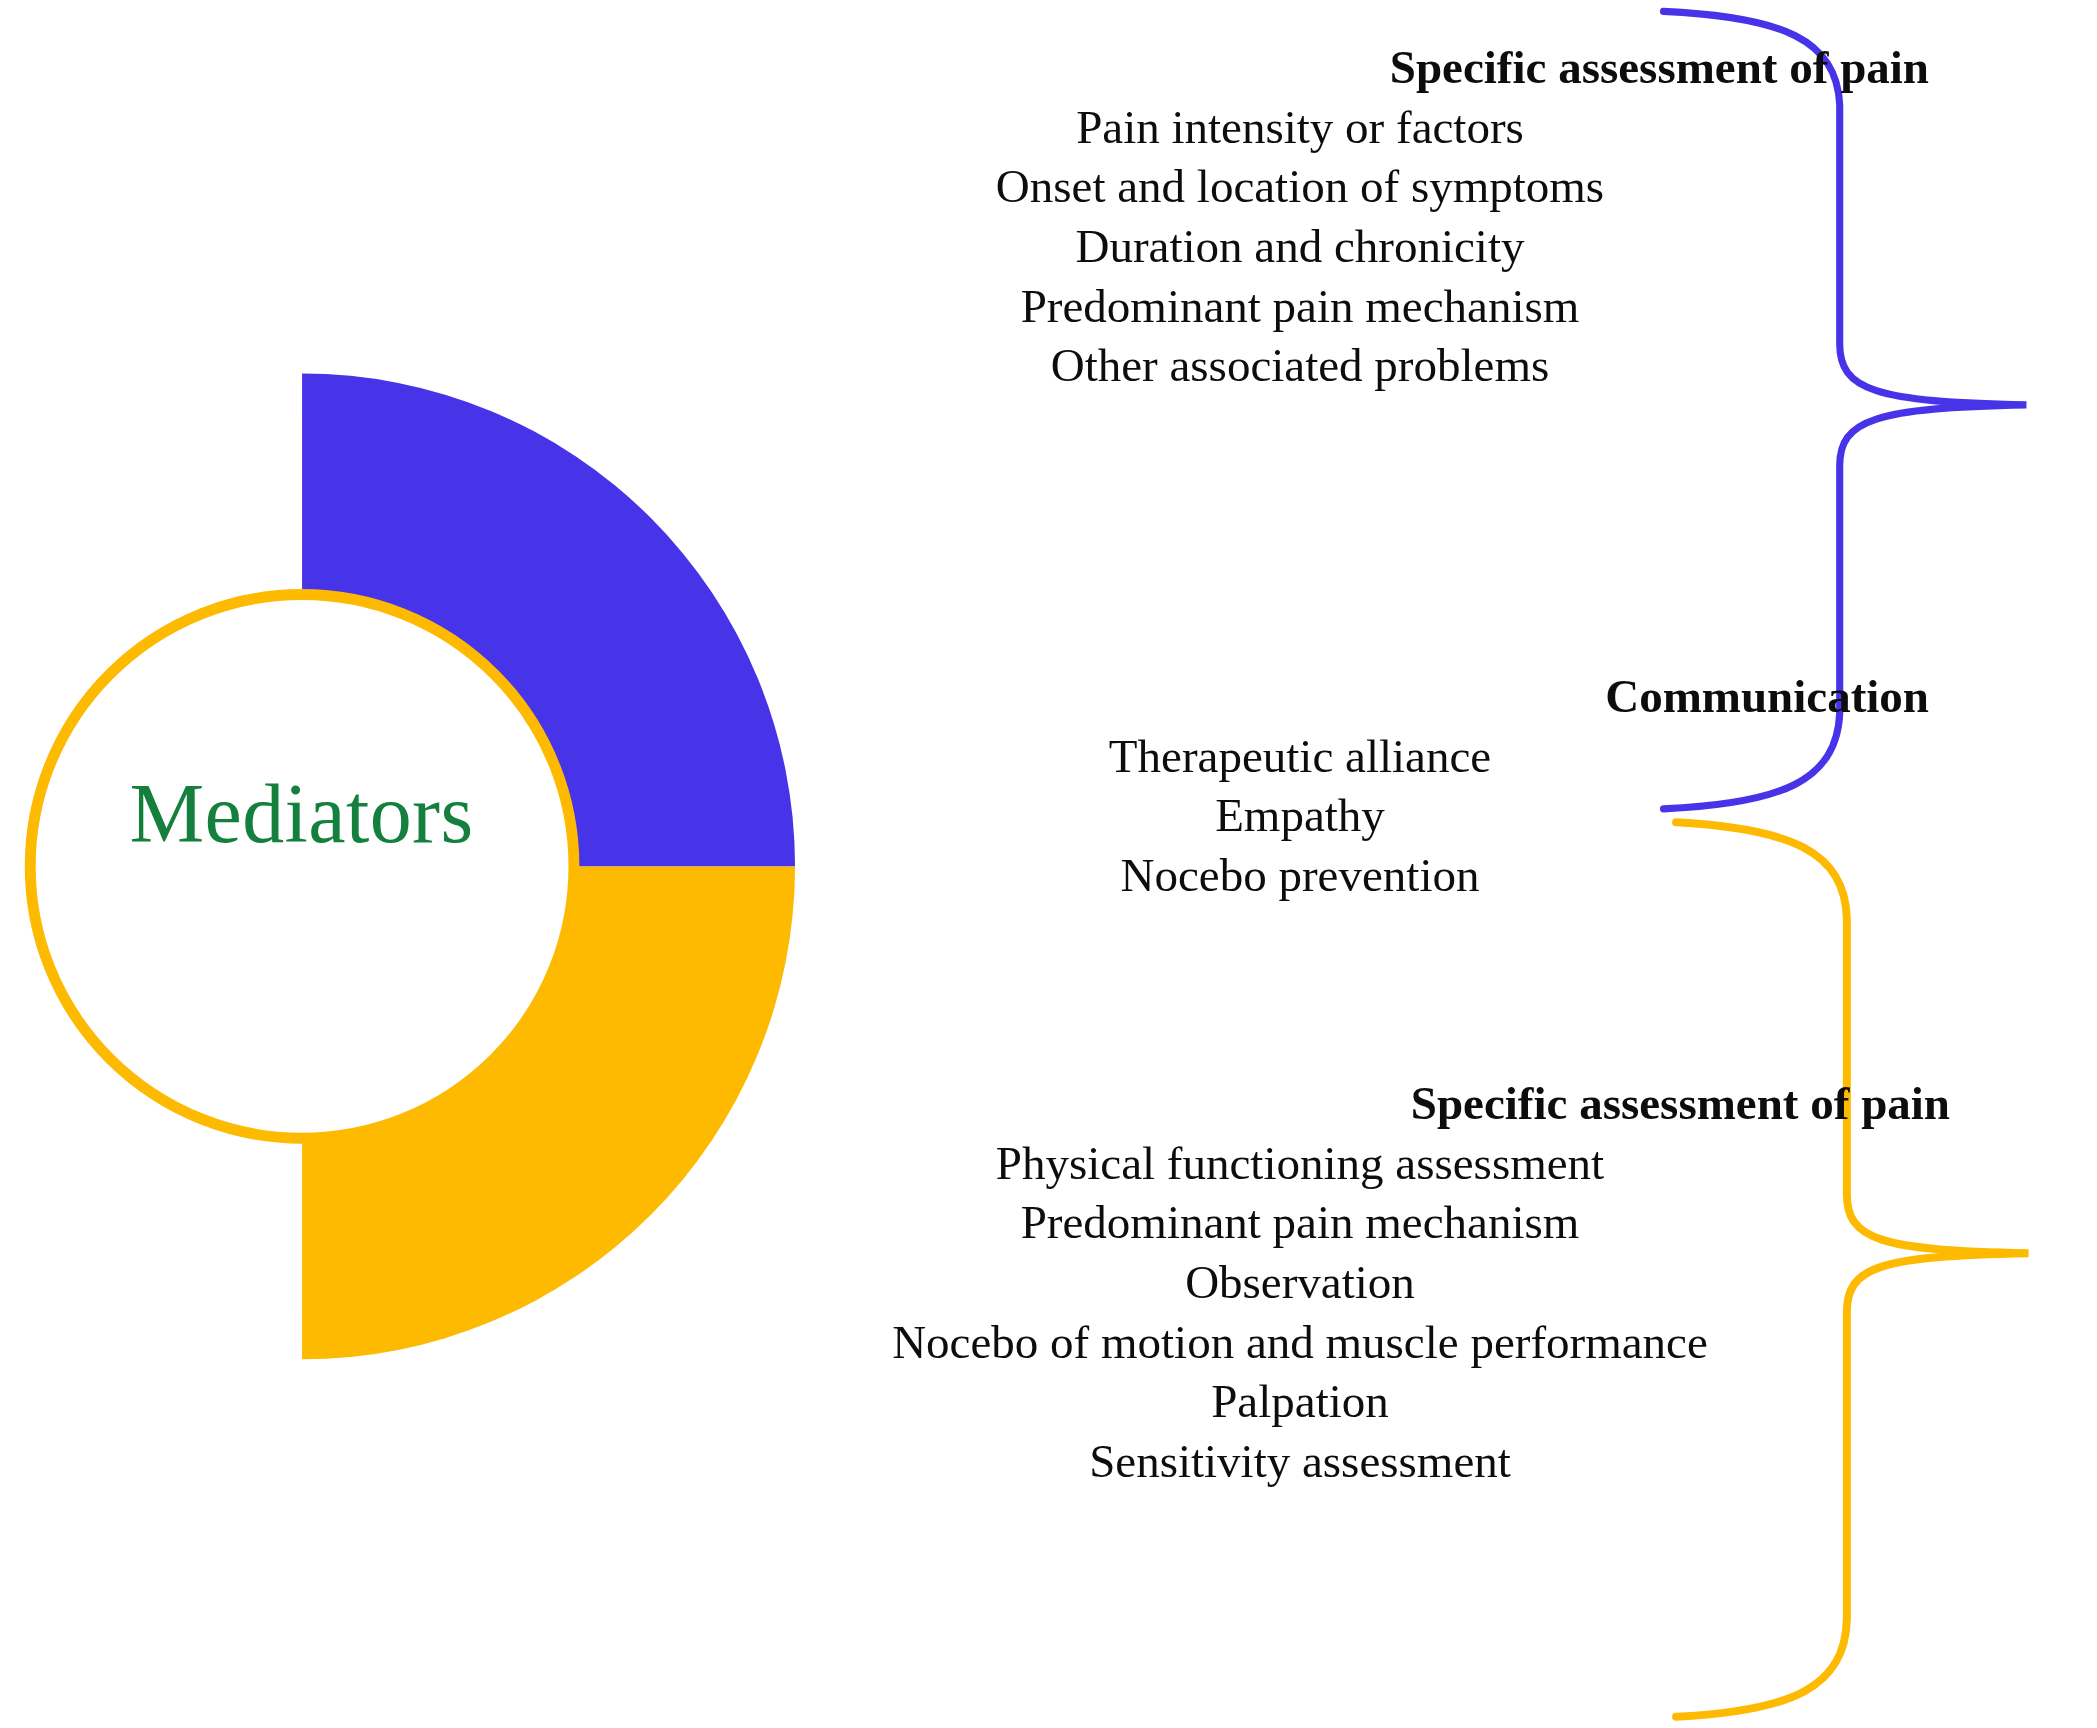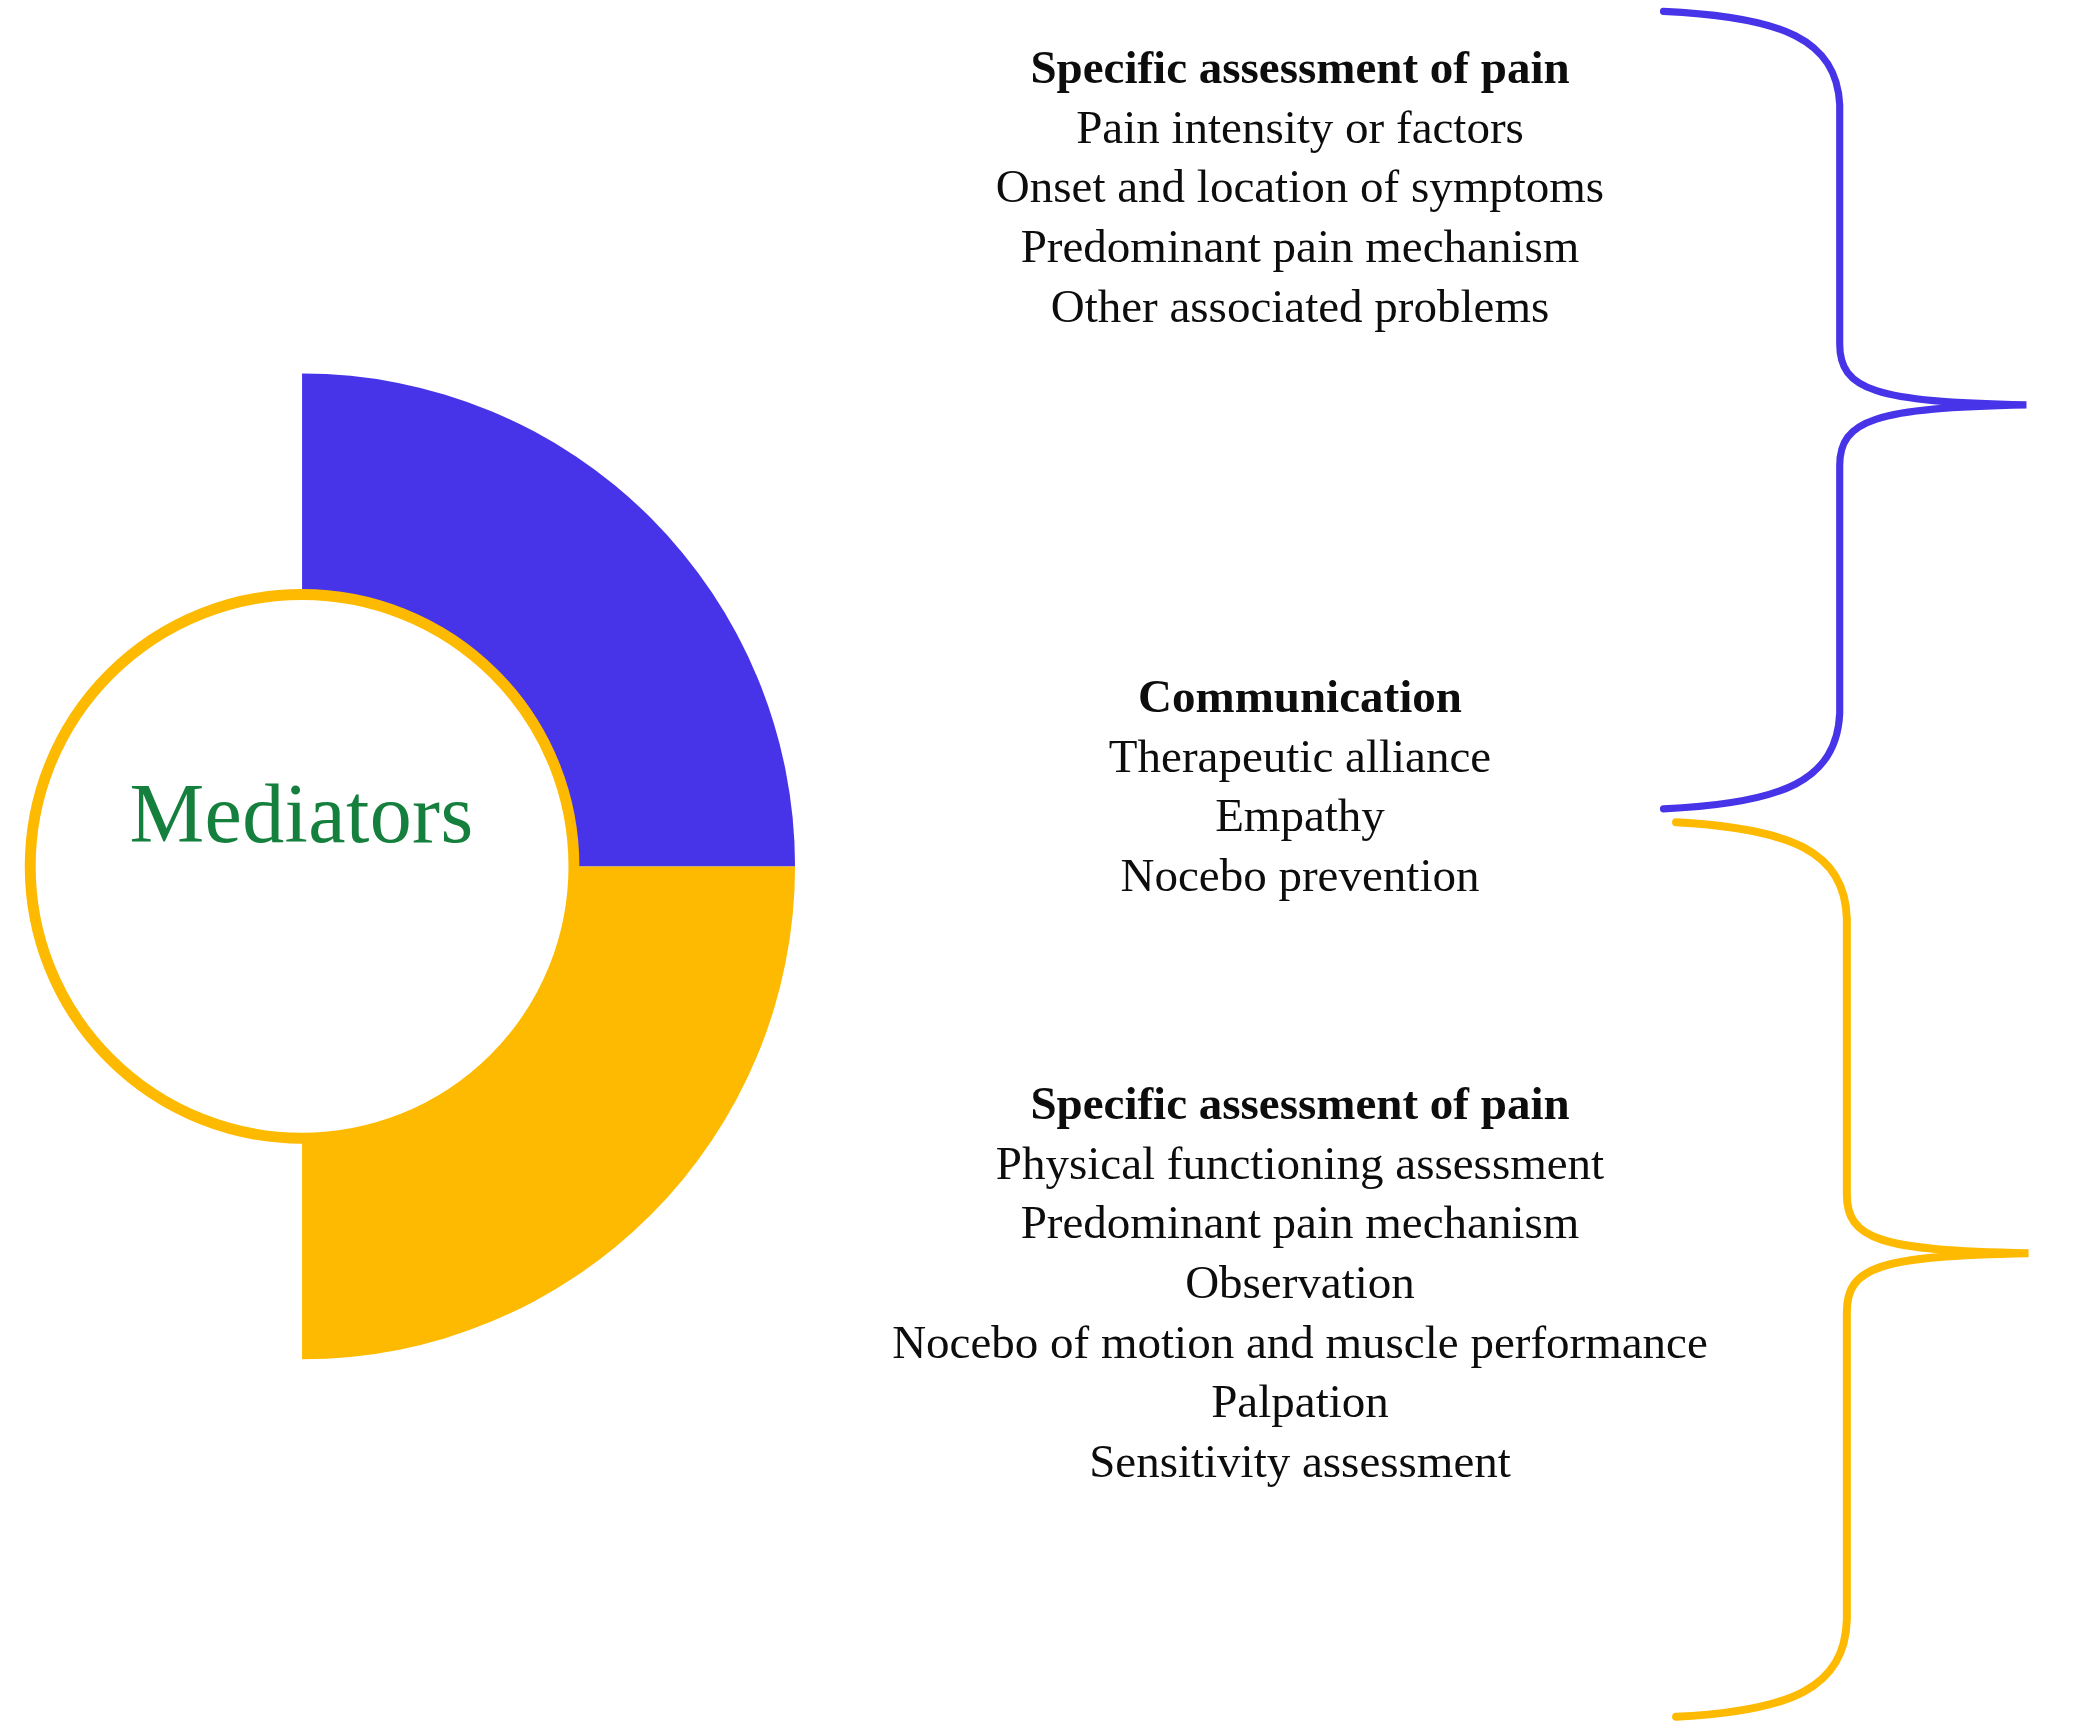--- a/index.html
+++ b/index.html
@@ -13,21 +13,21 @@
     left:29px; top:772px; width:545px;
     text-align:center;
     font-size:84px;
     line-height:1.0;
     color:#15803d;
     letter-spacing:0.4px;
     white-space:nowrap;
   }
 
   .textblock{position:absolute;text-align:center;color:#0d0d0d;}
-  .textblock .hd{font-weight:bold;}
+  .textblock .hd{font-weight:bold;text-align:right;}
   .textblock .ln{display:block;white-space:nowrap;}
 
   #blk-anamnesis{ left:671px; top:38px;  width:1258px; font-size:47px; line-height:1.27; }
   #blk-comm{     left:671px; top:667px; width:1258px; font-size:47px; line-height:1.27; }
   #blk-physical{ left:650px; top:1074px; width:1300px; font-size:47px; line-height:1.27; }
 </style>
 </head>
 <body>
 
 <div id="stage">
@@ -59,20 +59,21 @@
              L 4402 3860
              C 4398 4022 4270 4078 3995 4092"></path>
   </svg>
 
   <div class="mediators-label">Mediators</div>
 
   <div class="textblock" id="blk-anamnesis">
     <span class="ln hd">Specific assessment of pain</span>
     <span class="ln">Pain intensity or factors</span>
     <span class="ln">Onset and location of symptoms</span>
+    <span class="ln">Duration and chronicity</span>
     <span class="ln">Predominant pain mechanism</span>
     <span class="ln">Other associated problems</span>
   </div>
 
   <div class="textblock" id="blk-comm">
     <span class="ln hd">Communication</span>
     <span class="ln">Therapeutic alliance</span>
     <span class="ln">Empathy</span>
     <span class="ln">Nocebo prevention</span>
   </div>

